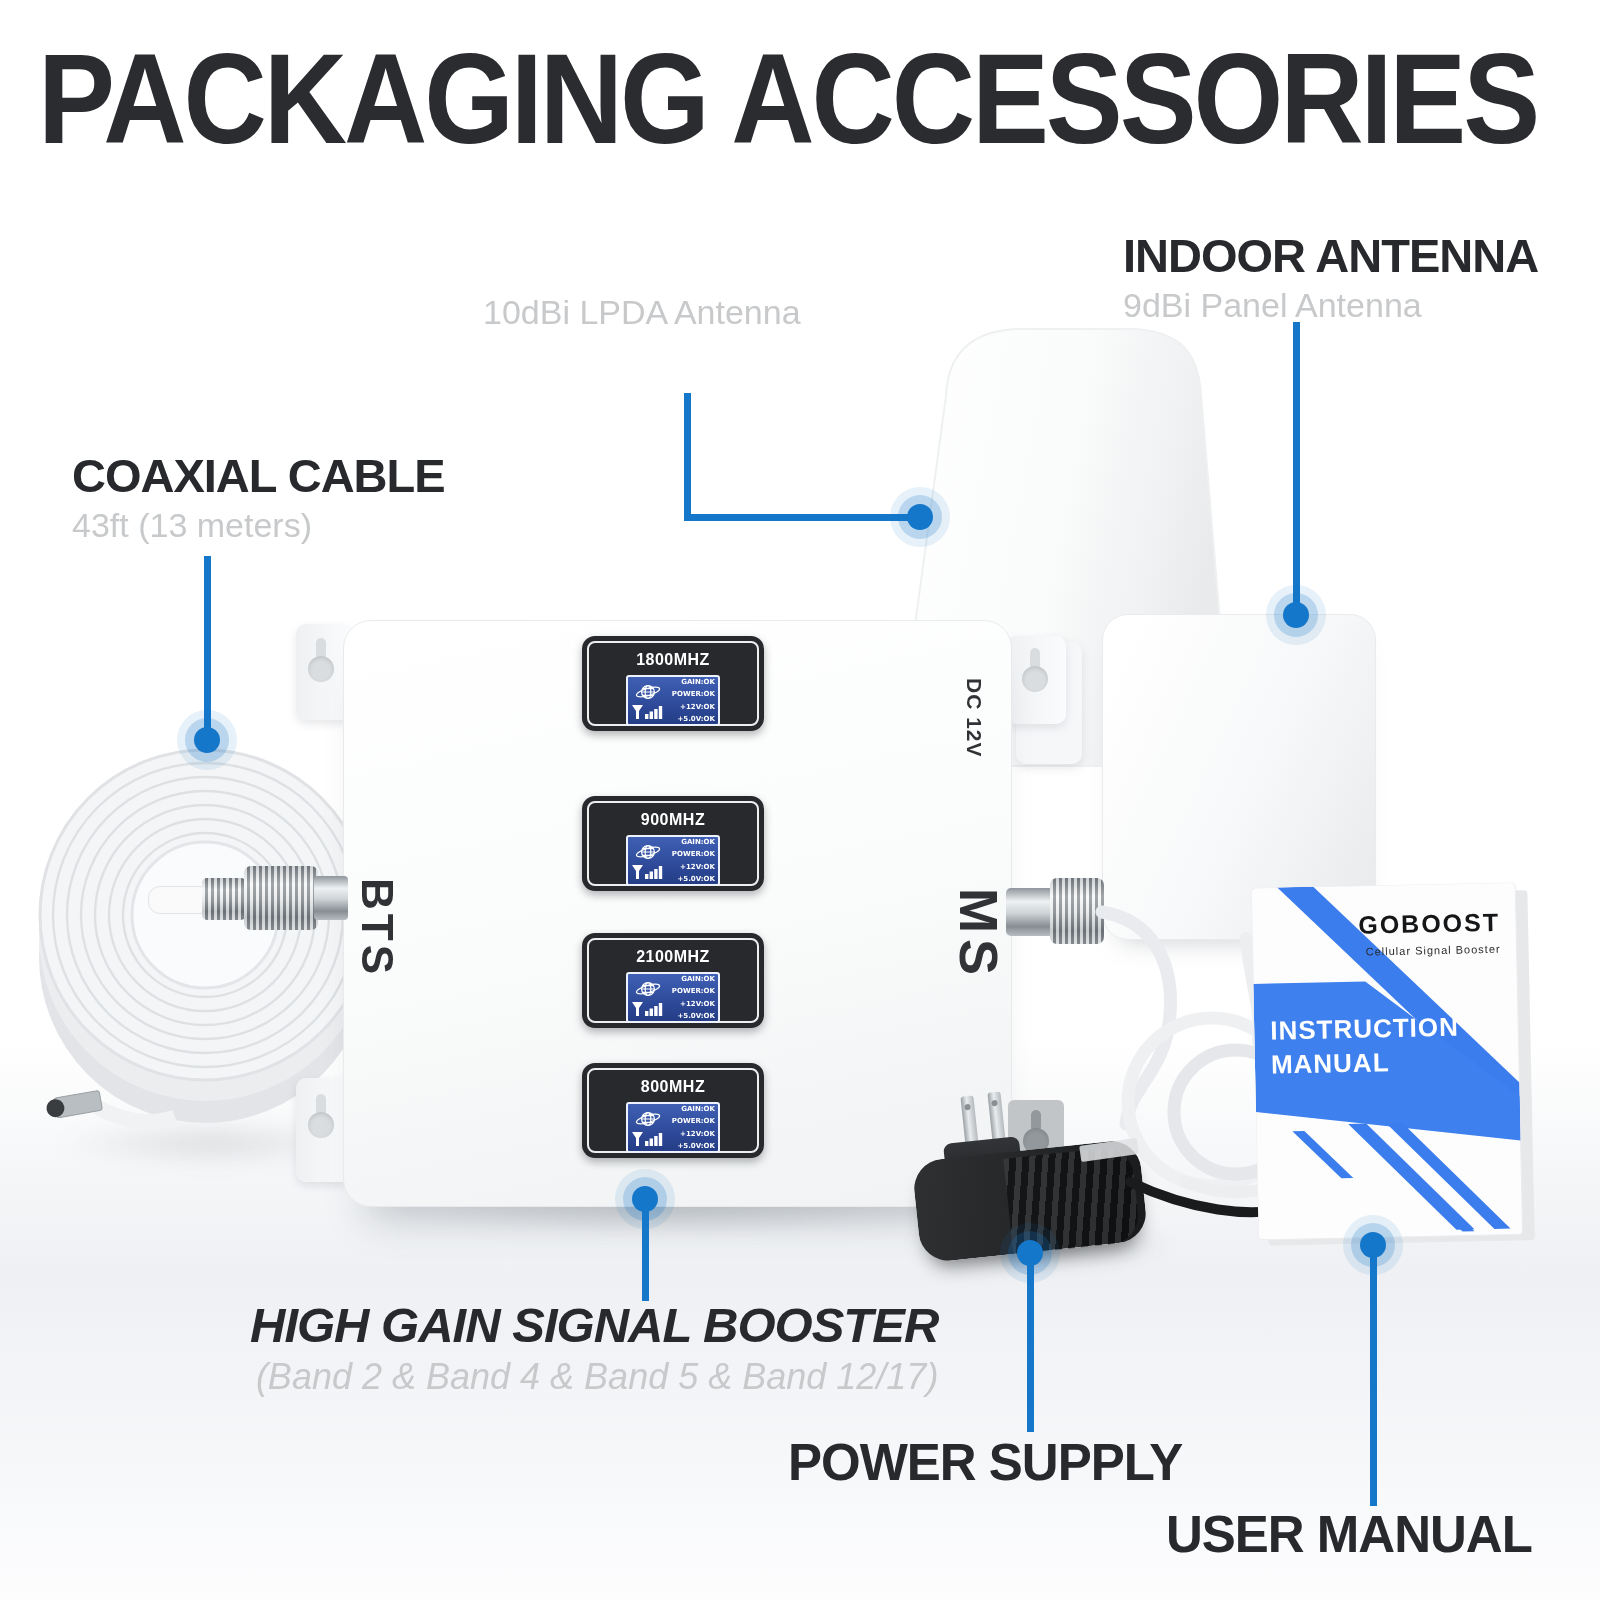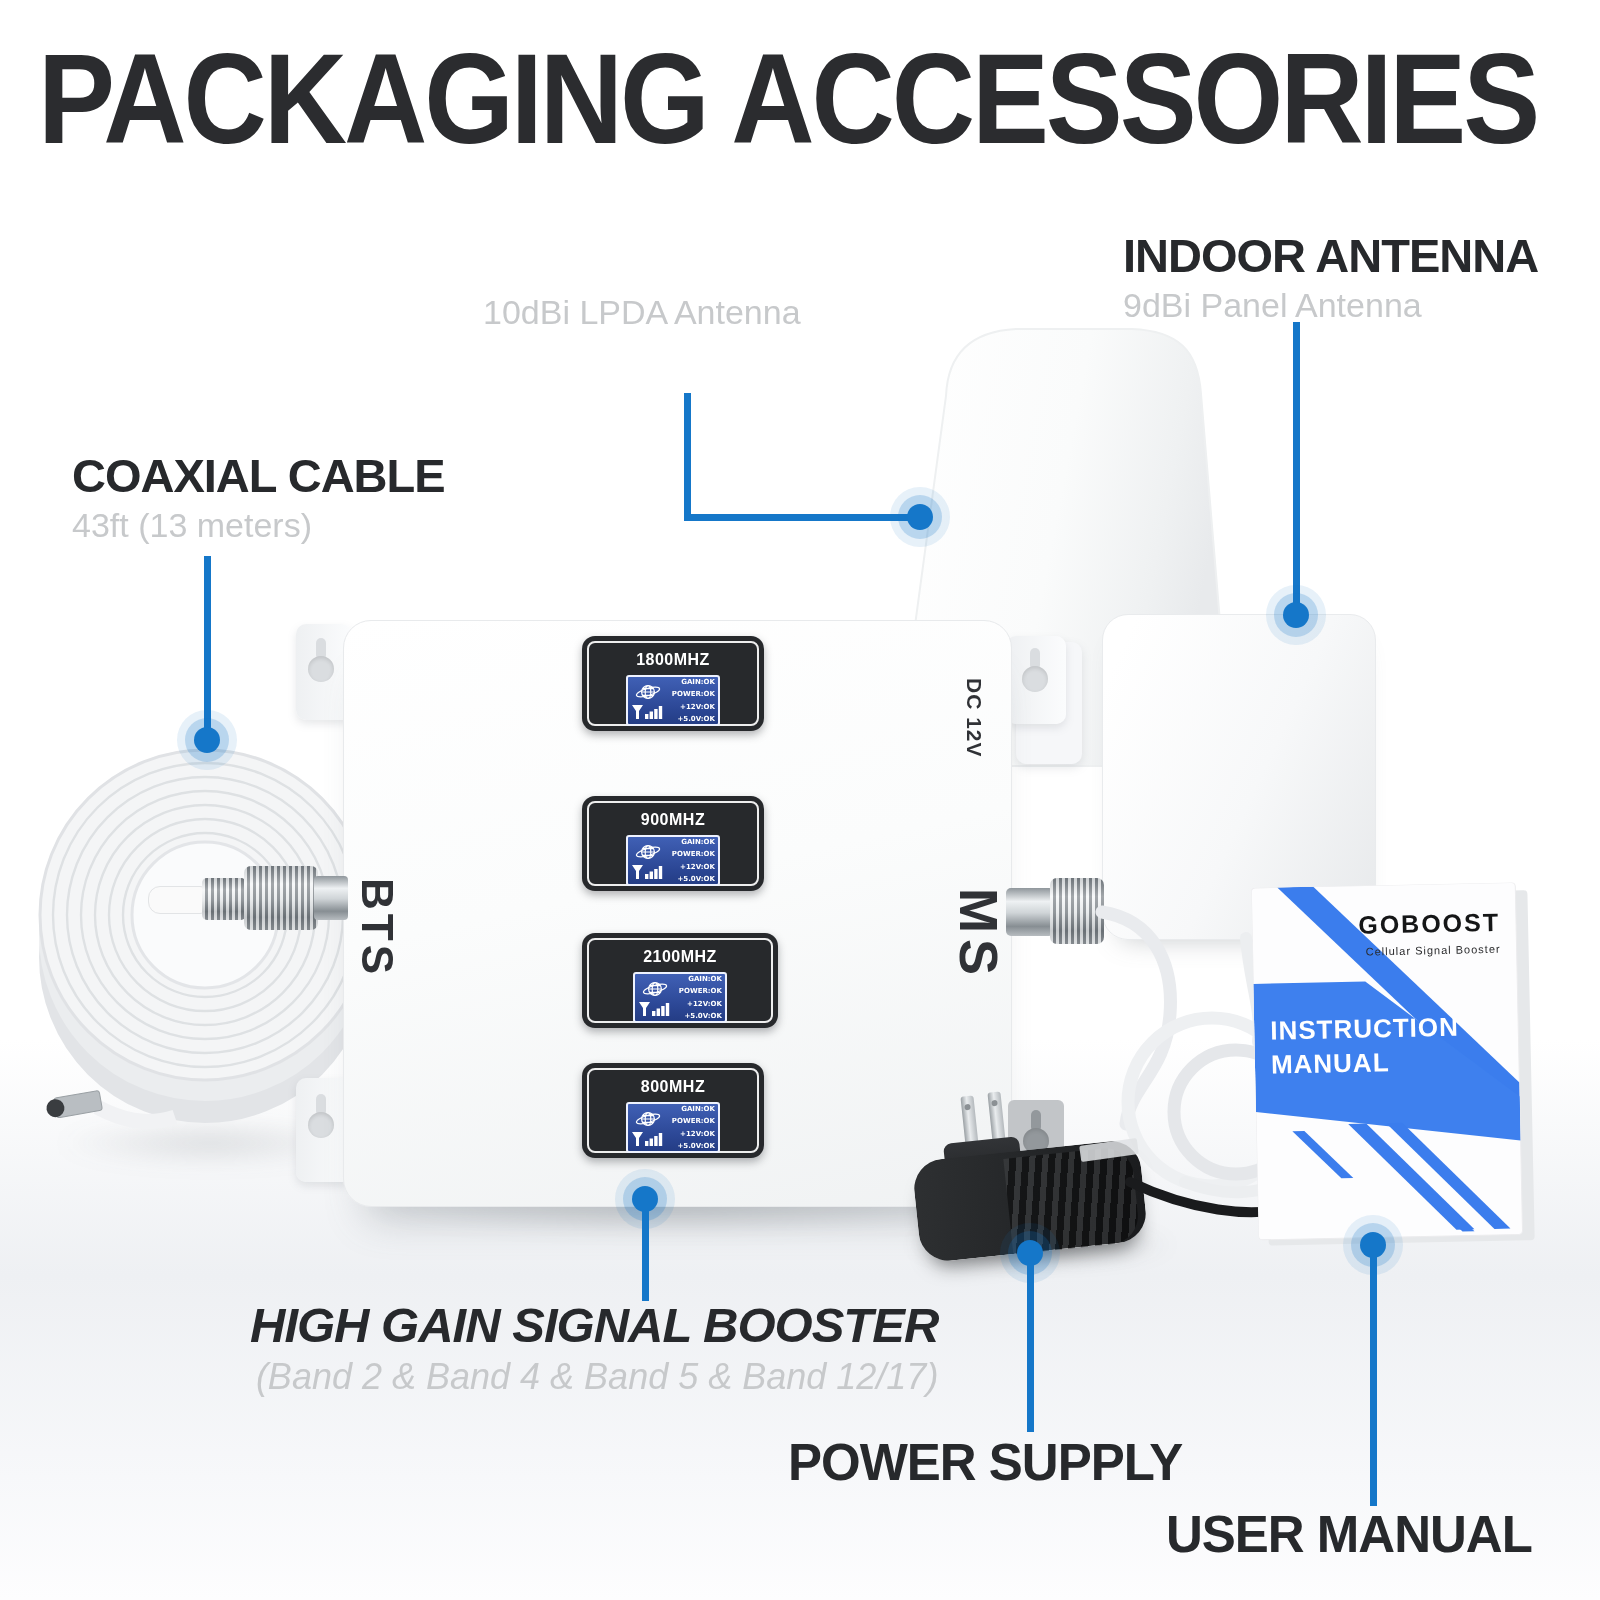--- a/index.html
+++ b/index.html
@@ -205,21 +205,21 @@
         <div class="lcd-status">
           <div>GAIN:OK</div>
           <div>POWER:OK</div>
           <div>+12V:OK</div>
           <div>+5.0V:OK</div>
         </div>
       </div>
     </div>
   </div>
 
-  <div class="display" style="top:933px;padding-left:14px;">
+  <div class="display" style="top:933px;">
     <div class="display-inner">
       <div class="freq">2100MHZ</div>
       <div class="lcd">
         <div class="lcd-icons">
           <svg width="26" height="20" viewBox="0 0 26 20">
             <g stroke="#fff" fill="none" stroke-width="1.2">
               <circle cx="13" cy="10" r="6.4"></circle>
                 <ellipse cx="13" cy="10" rx="2.8" ry="6.4"></ellipse>
               <path d="M6.8 10 h12.4 M7.8 6.6 h10.4 M7.8 13.4 h10.4"></path>
               <ellipse cx="13" cy="10" rx="12" ry="3.6" transform="rotate(-16 13 10)"></ellipse>

